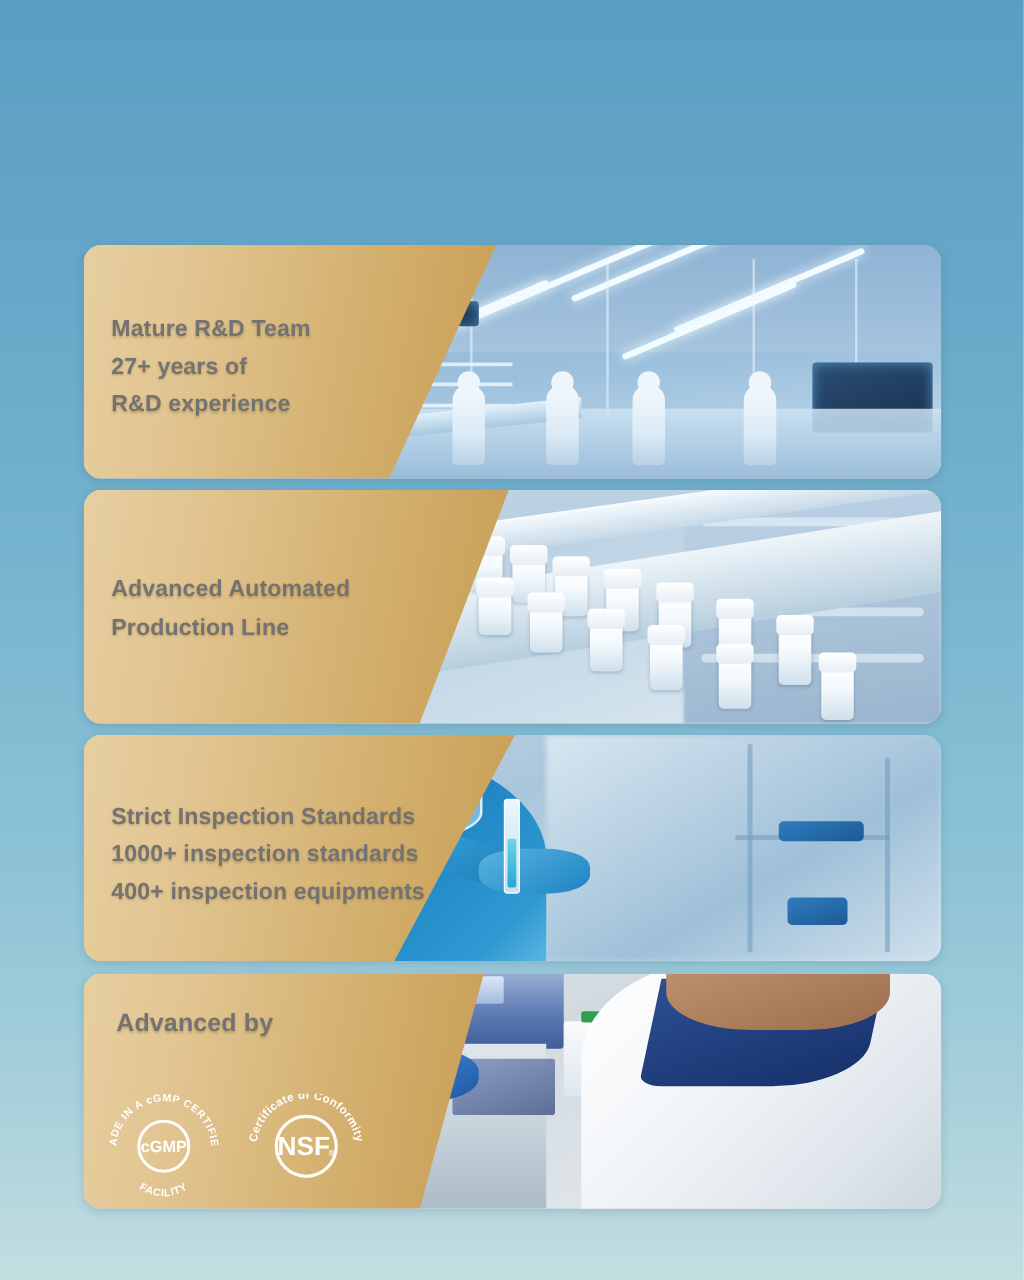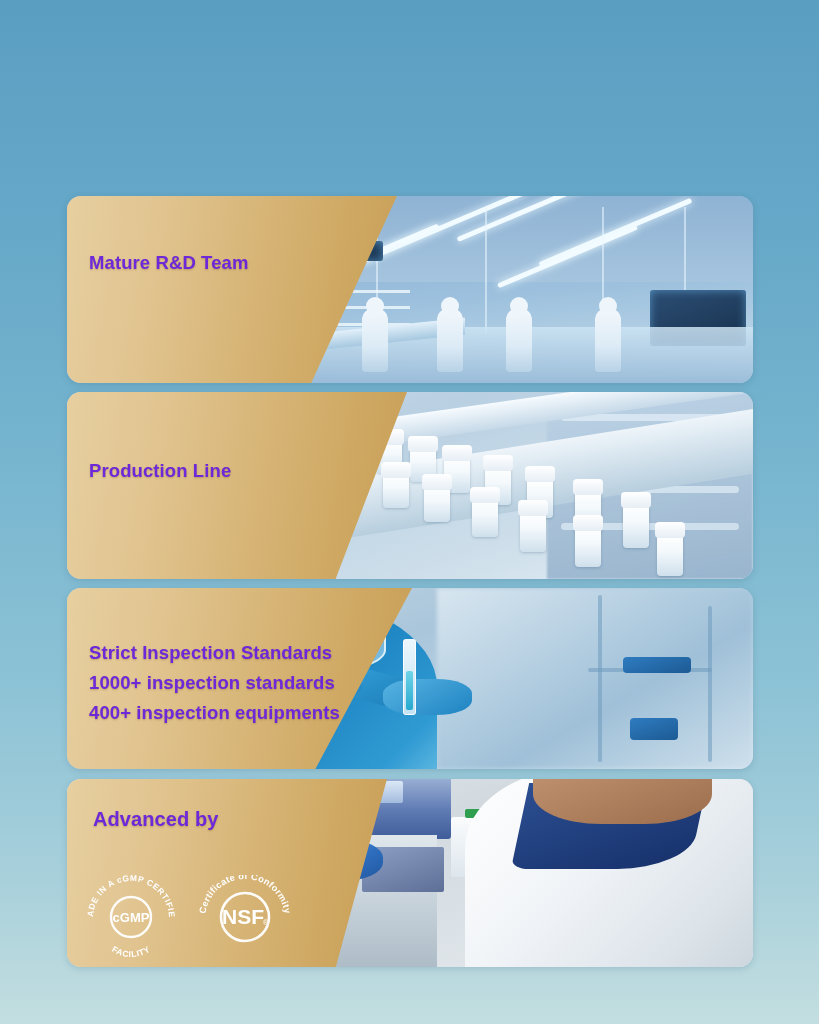--- a/index.html
+++ b/index.html
@@ -26,21 +26,21 @@
     position:absolute; left:67px; width:686px;
     border-radius:14px; overflow:hidden;
     box-shadow:0 2px 7px rgba(40,80,110,.18);
   }
   .card-photo{ position:absolute; inset:0; }
   .card-gold{
     position:absolute; top:0; left:0; height:100%;
     background:linear-gradient(100deg,#e7cfa0 0%, #e2c693 22%, #d7b577 55%, #cfa964 78%, #c79d55 100%);
   }
   .card-text{
-    position:absolute; z-index:5; color:#6d28d9;
+    position:absolute; z-index:5; color:#737373;
     font-weight:bold; letter-spacing:.1px;
     text-shadow:0 1px 2px rgba(120,85,25,.35);
   }
   .card-text .ln{ display:block; white-space:nowrap; }
 
   
   #card1{ top:196px; height:187px; }
   #card1 .card-gold{ width:330px; clip-path:polygon(0 0, 100% 0, 74% 100%, 0 100%); }
   #card1 .card-text{ left:22px; top:52px; font-size:18.5px; line-height:1.62; }
 
@@ -207,20 +207,22 @@
       <div class="vial" style="left:3%;"></div>
       <div class="vial" style="left:9%;"></div>
       <div class="vial" style="left:15%;"></div>
       <div class="vial" style="left:21%;"></div>
       <div class="vial" style="left:27%;"></div>
     </div>
   </div>
   <div class="card-gold"></div>
   <div class="card-text">
     <span class="ln">Mature R&amp;D Team</span>
+    <span class="ln">27+ years of</span>
+    <span class="ln">R&amp;D experience</span>
   </div>
 </div>
 
 <div class="card" id="card2">
   <div class="card-photo">
     <div class="ph s2">
       <div class="rack"></div>
       <div class="rackbar" style="top:12%;"></div>
       <div class="rackbar" style="top:30%;"></div>
       <div class="rackbar" style="top:50%;"></div>
@@ -244,20 +246,21 @@
       <div class="bottle" style="left:46%; top:44%; height:34px;"></div>
       <div class="bottle" style="left:52%; top:50%; height:36px;"></div>
       <div class="bottle" style="left:59%; top:57%; height:38px;"></div>
       <div class="bottle" style="left:66%; top:64%; height:40px;"></div>
       <div class="bottle" style="left:74%; top:72%; height:40px;"></div>
       <div class="bottle" style="left:86%; top:76%; height:42px;"></div>
     </div>
   </div>
   <div class="card-gold"></div>
   <div class="card-text">
+    <span class="ln">Advanced Automated</span>
     <span class="ln">Production Line</span>
   </div>
 </div>
 
 <div class="card" id="card3">
   <div class="card-photo">
     <div class="ph s3">
       <div class="bg-blur"></div>
       <div class="stand" style="right:22%; top:4%;  width:4px; height:92%;"></div>
       <div class="stand" style="right:6%;  top:10%; width:4px; height:86%;"></div>

